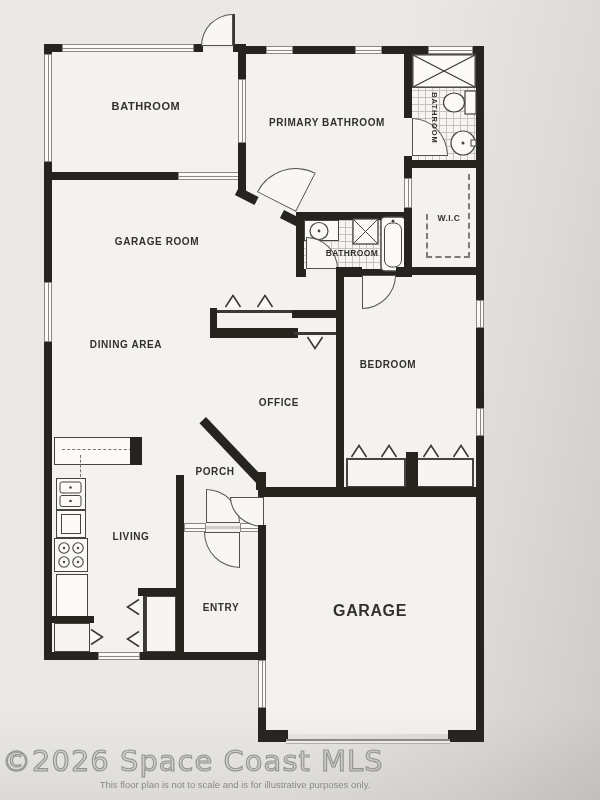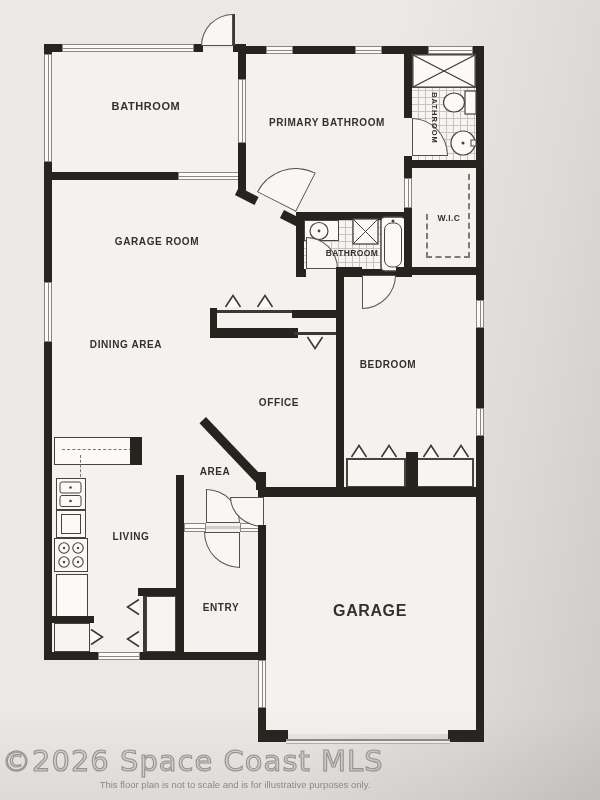--- a/index.html
+++ b/index.html
@@ -232,21 +232,21 @@
 
   <div class="lbl" style="left:146px;top:106px;font-size:11px;">BATHROOM</div>
   <div class="lbl" style="left:327px;top:122px;">PRIMARY BATHROOM</div>
   <div class="lbl vert" style="left:434px;top:118px;">BATHROOM</div>
   <div class="lbl small" style="left:449px;top:218px;">W.I.C</div>
   <div class="lbl" style="left:157px;top:241px;">GARAGE ROOM</div>
   <div class="lbl small" style="left:352px;top:253px;">BATHROOM</div>
   <div class="lbl" style="left:126px;top:344px;">DINING AREA</div>
   <div class="lbl" style="left:388px;top:364px;">BEDROOM</div>
   <div class="lbl" style="left:279px;top:402px;">OFFICE</div>
-  <div class="lbl" style="left:215px;top:471px;">AREA</div>
+  <div class="lbl" style="left:215px;top:471px;">PORCH</div>
   <div class="lbl" style="left:131px;top:536px;">LIVING</div>
   <div class="lbl" style="left:221px;top:607px;">ENTRY</div>
   <div class="lbl" style="left:370px;top:611px;font-size:16px;">GARAGE</div>
 
   <div class="watermark" style="left:2px;top:744px;">©2026 Space Coast MLS</div>
   <div class="disclaimer" style="left:35px;top:779px;width:400px;">This floor plan is not to scale and is for illustrative purposes only.</div>
 
   <div class="shade-b"></div>
 </div>
 

